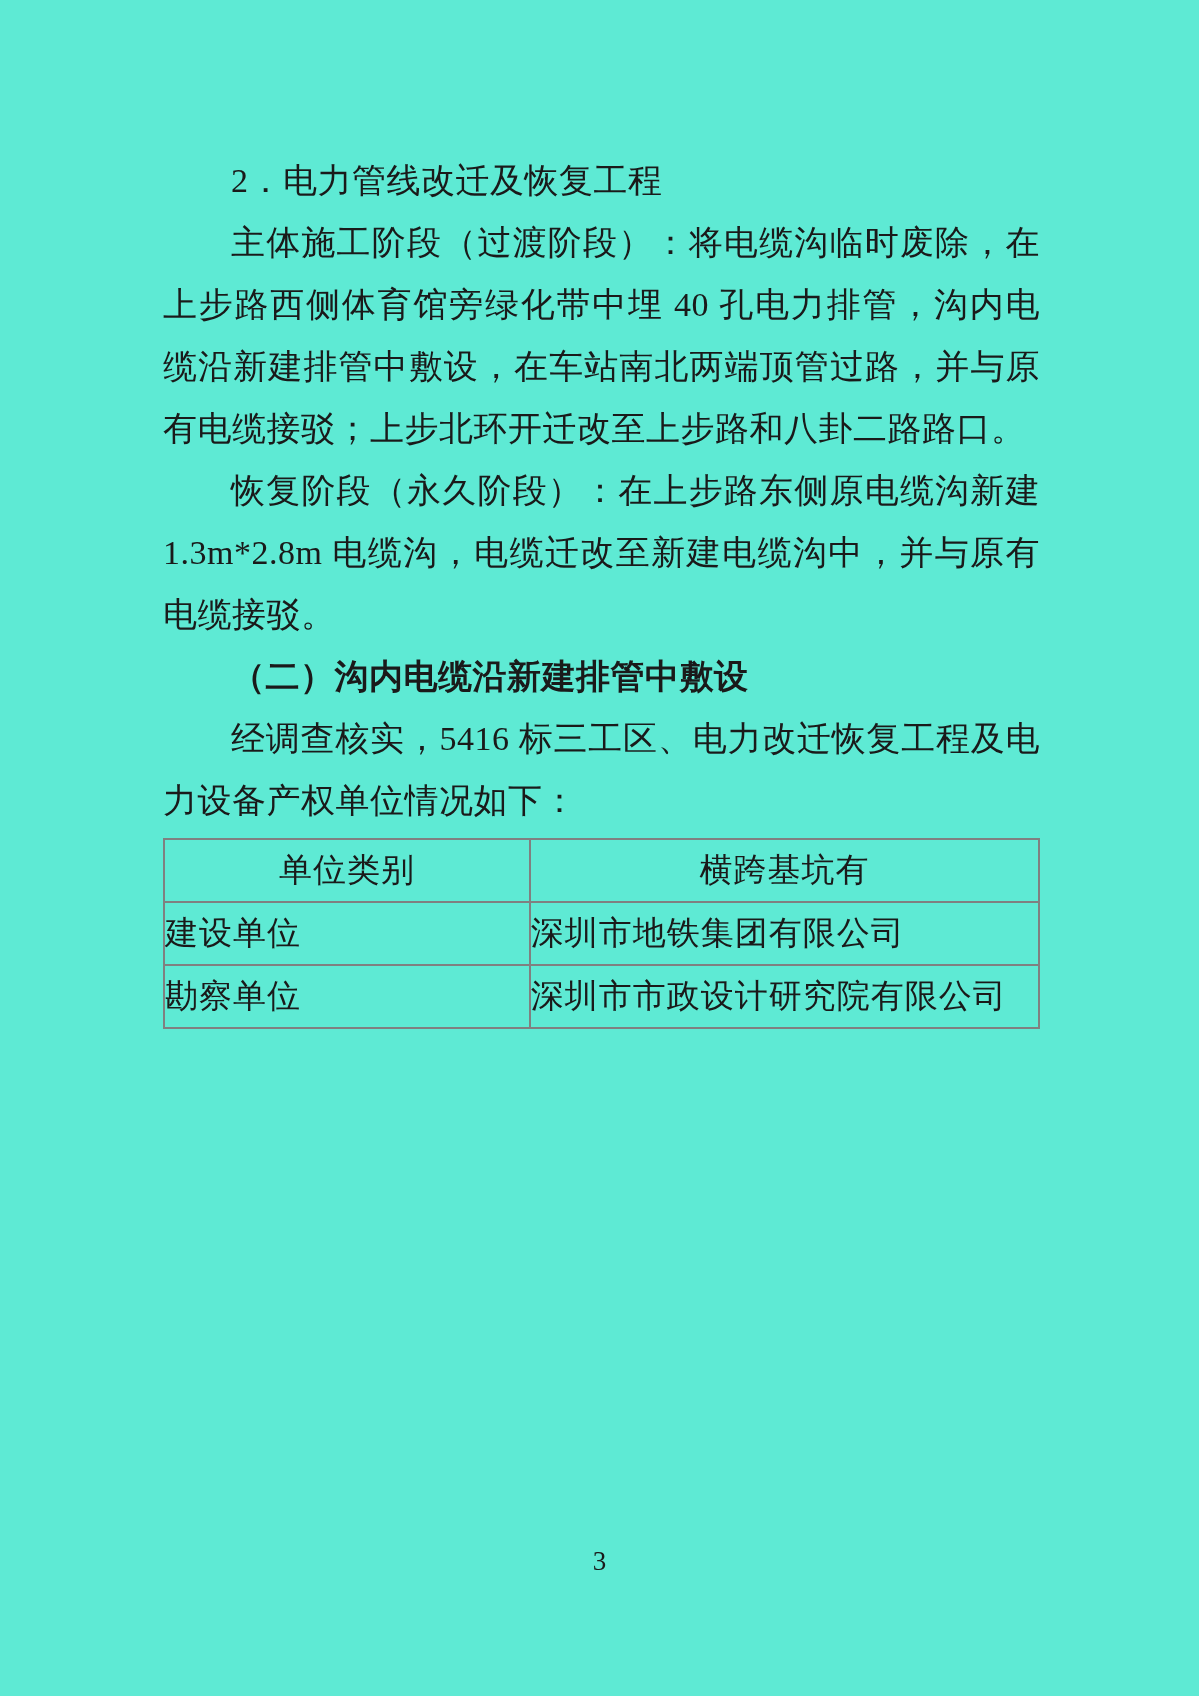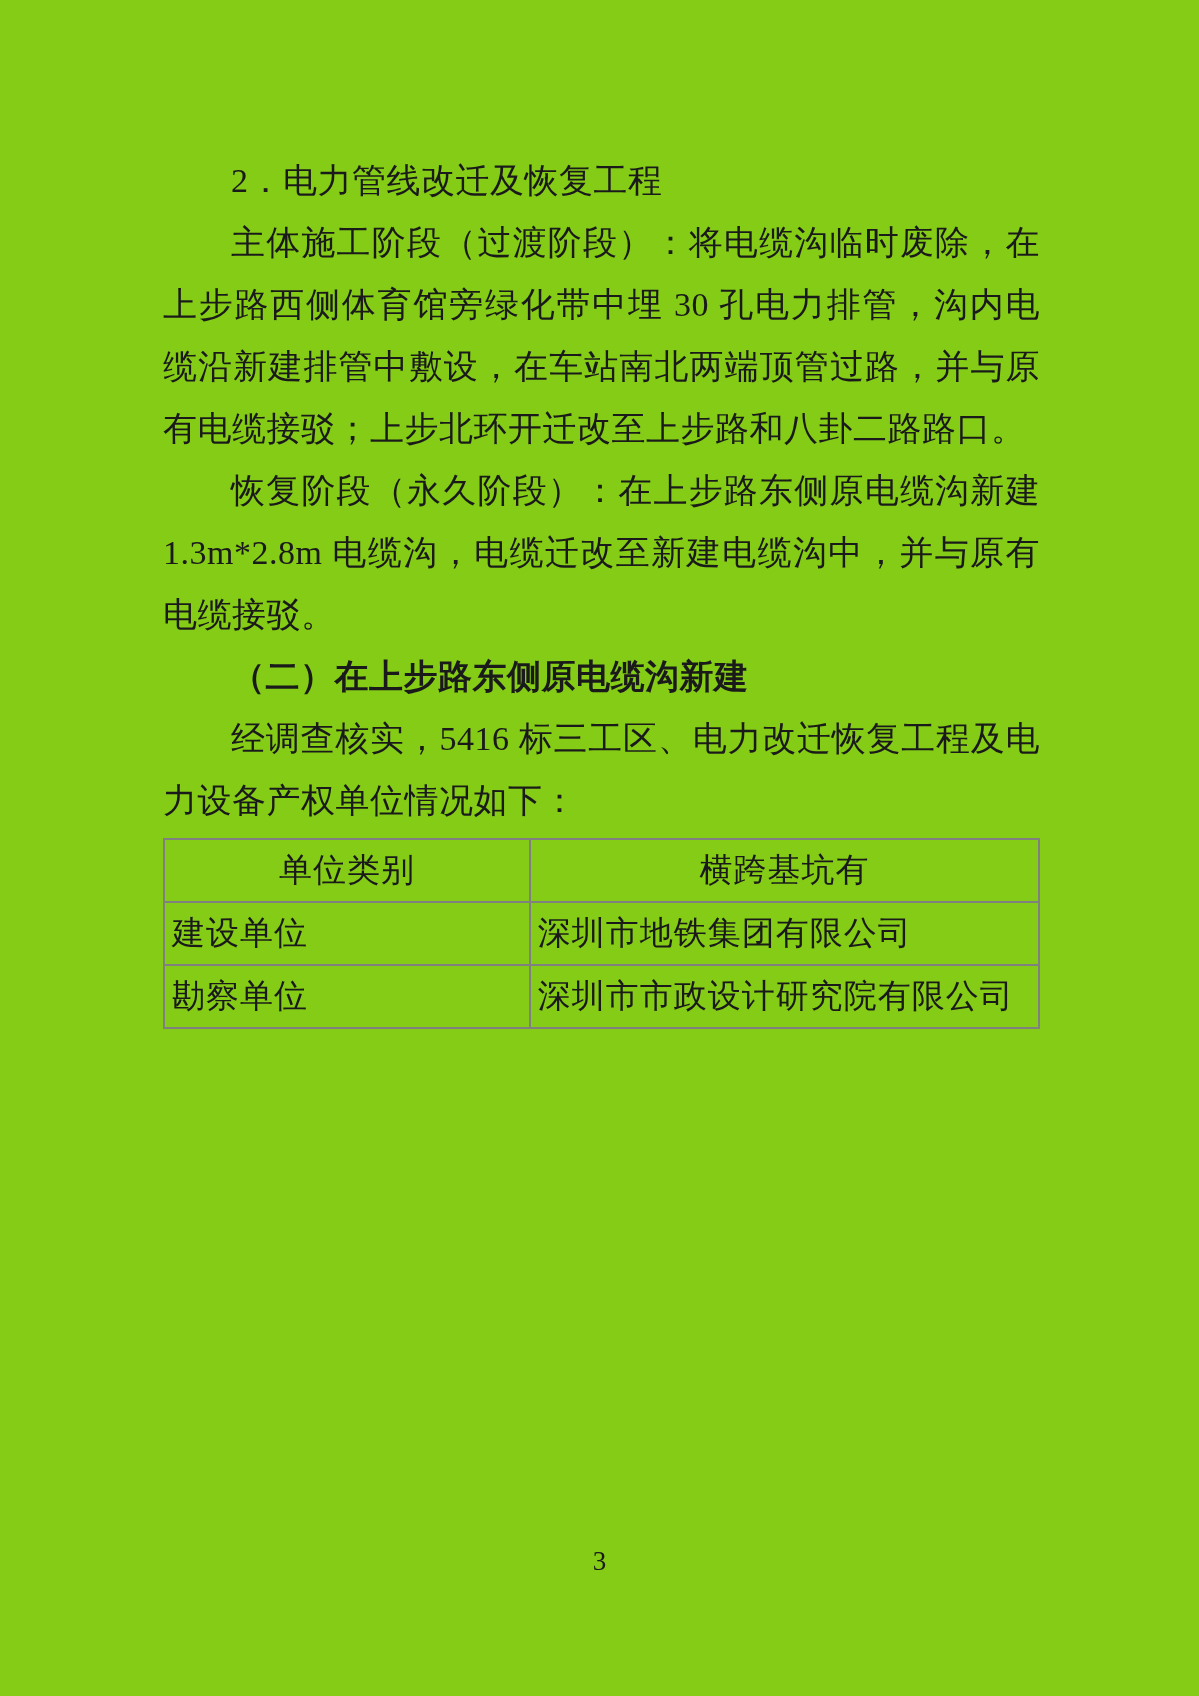--- a/index.html
+++ b/index.html
@@ -4,21 +4,21 @@
 <style>
   html, body {
     margin: 0;
     padding: 0;
     background: #e8e8e8;
   }
   .page {
     position: relative;
     width: 1199px;
     height: 1696px;
-    background: #84cc16;
+    background: #5eead4;
     overflow: hidden;
     font-family: "Liberation Serif", serif;
     color: #1a1a1a;
     margin: 0 auto;
   }
   .content {
     position: absolute;
     left: 163px;
     top: 150px;
     width: 877px;
@@ -54,21 +54,21 @@
   }
   table.units-table th {
     height: 59px;
     text-align: center;
     letter-spacing: 1px;
     margin-left: 8px;
   }
   table.units-table td {
     height: 61px;
     text-align: left;
-    padding: 0 7px;
+    padding: 0 0;
     letter-spacing: 1px;
   }
   .page-number {
     position: absolute;
     top: 1546px;
     left: 0;
     width: 100%;
     text-align: center;
     font-size: 27px;
     color: #1a1a1a;
@@ -76,25 +76,25 @@
 </style>
 </head>
 <body>
 
 <div class="page">
   <div class="content">
 
     <p class="para">2．电力管线改迁及恢复工程</p>
 
 
-    <p class="para">主体施工阶段（过渡阶段）：将电缆沟临时废除，在上步路西侧体育馆旁绿化带中埋 30 孔电力排管，沟内电缆沿新建排管中敷设，在车站南北两端顶管过路，并与原有电缆接驳；上步北环开迁改至上步路和八卦二路路口。</p>
+    <p class="para">主体施工阶段（过渡阶段）：将电缆沟临时废除，在上步路西侧体育馆旁绿化带中埋 40 孔电力排管，沟内电缆沿新建排管中敷设，在车站南北两端顶管过路，并与原有电缆接驳；上步北环开迁改至上步路和八卦二路路口。</p>
 
     <p class="para">恢复阶段（永久阶段）：在上步路东侧原电缆沟新建 1.3m*2.8m 电缆沟，电缆迁改至新建电缆沟中，并与原有电缆接驳。</p>
 
-    <p class="para bold">（二）在上步路东侧原电缆沟新建</p>
+    <p class="para bold">（二）沟内电缆沿新建排管中敷设</p>
 
     <p class="para">经调查核实，5416 标三工区、电力改迁恢复工程及电力设备产权单位情况如下：</p>
 
     <table class="units-table">
       <colgroup>
         <col class="col-type">
         <col class="col-name">
       </colgroup>
       <thead>
         <tr>

